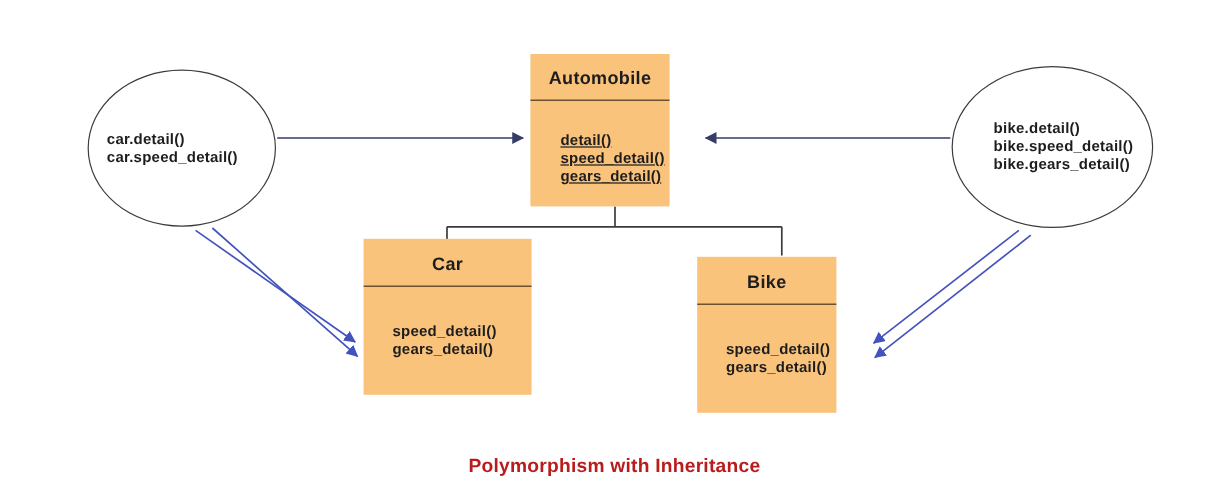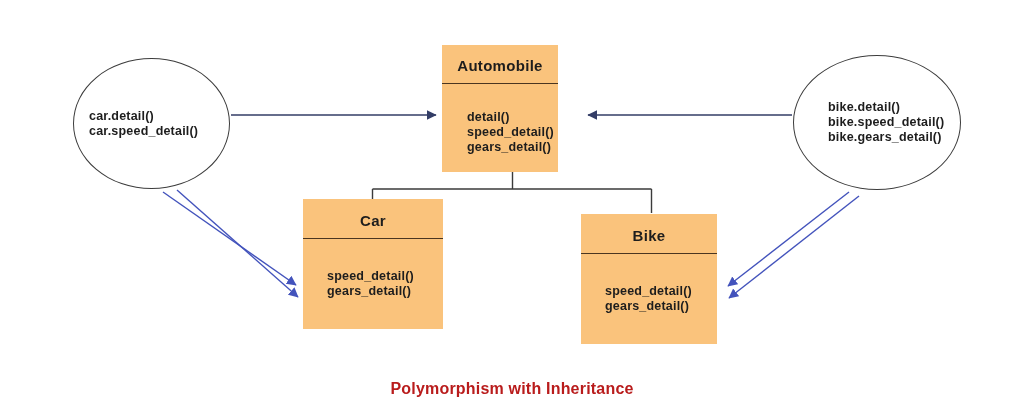--- a/index.html
+++ b/index.html
@@ -38,24 +38,24 @@
   .methods {
     font-weight: bold;
     font-size: 12.5px;
     line-height: 15px;
     letter-spacing: 0.2px;
     color: #1d1d1d;
   }
   .box-automobile { left: 442px; top: 45px; width: 116px; height: 127px; }
   .box-automobile .class-title { padding-top: 12px; }
   .box-automobile .class-divider { margin-top: 9px; }
-  .box-automobile .methods { padding: 26px 0 0 25px; }
+  .box-automobile .methods { padding: 26px 0 0 25px; text-decoration: underline; }
 
   .box-car { left: 303px; top: 199px; width: 140px; height: 130px; }
-  .box-bike { left: 581px; top: 214px; width: 136px; height: 130px; }
+  .box-bike { left: 581px; top: 214px; width: 116px; height: 130px; }
   .box-car .class-title, .box-bike .class-title { padding-top: 13px; }
   .box-car .class-divider, .box-bike .class-divider { margin-top: 9px; }
   .box-car .methods, .box-bike .methods { padding: 30px 0 0 24px; }
 
   .callout {
     position: absolute;
     border: 1.4px solid #3c3c3c;
     border-radius: 50%;
     background: #ffffff;
     display: flex;

